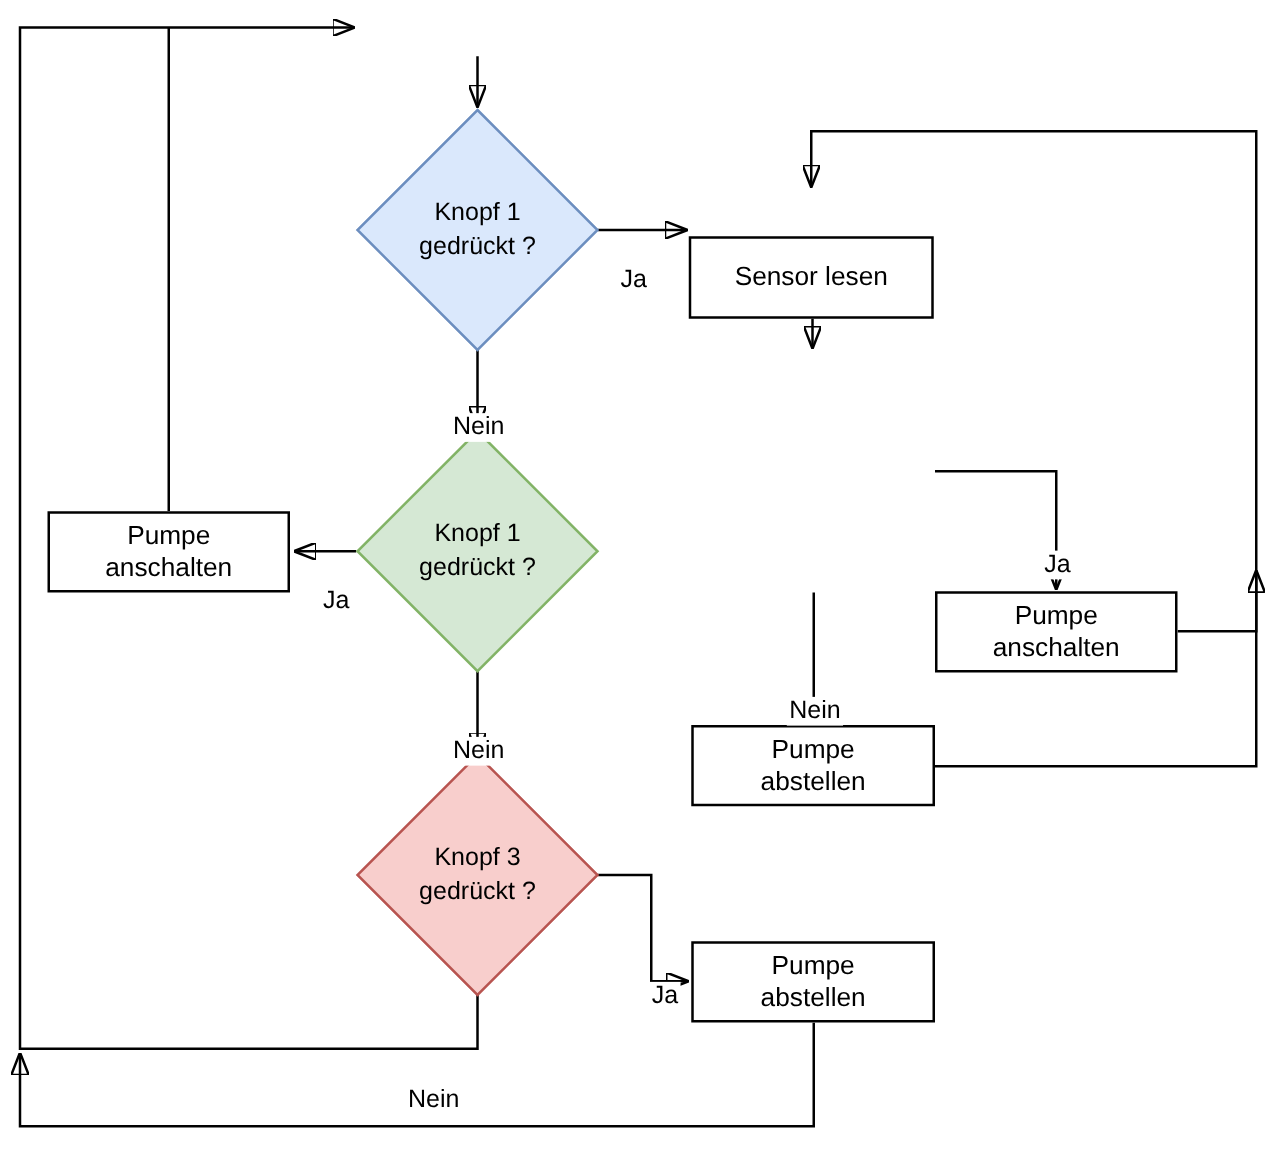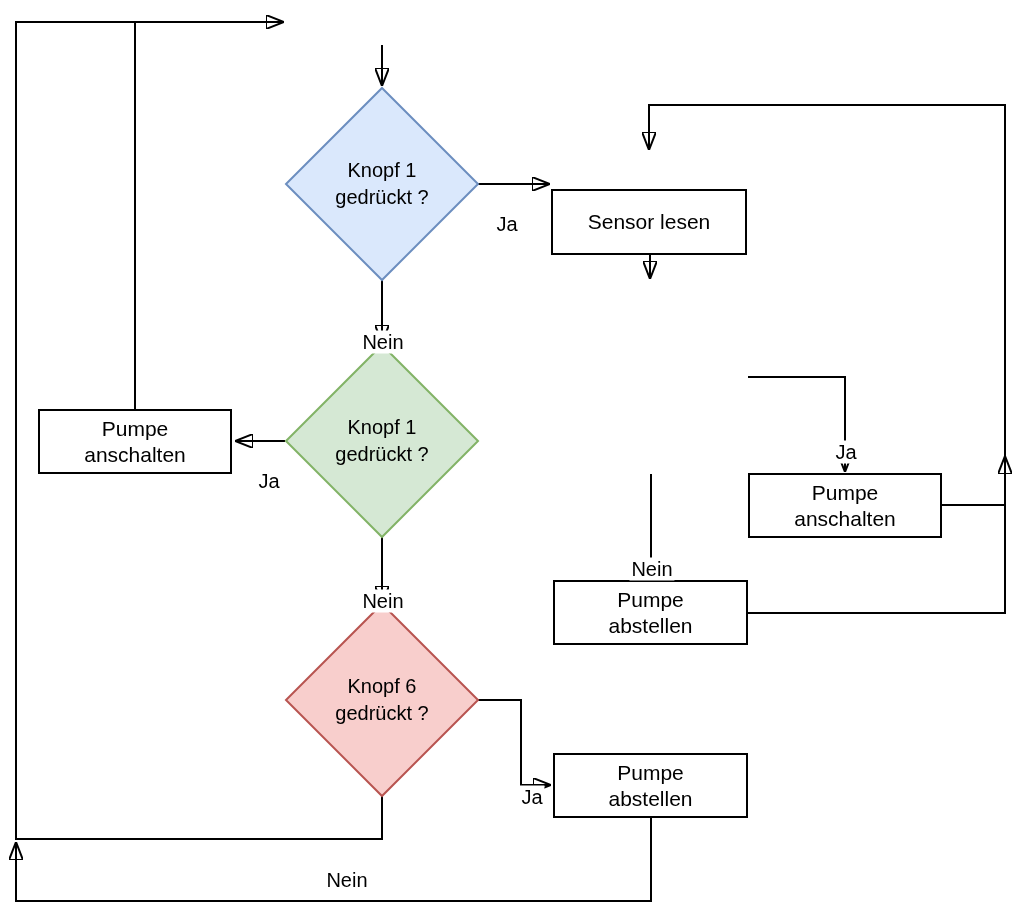--- a/index.html
+++ b/index.html
@@ -81,21 +81,21 @@
       <polygon points="98,2 194,98 98,194 2,98" stroke-width="2" fill="#d5e8d4" stroke="#82b366"></polygon>
     </svg>
     <div class="dtext">Knopf 1
 gedrückt ?</div>
   </div>
 
   <div class="diamond" style="left:284px;top:602px;">
     <svg width="196" height="196" viewBox="0 0 196 196">
       <polygon points="98,2 194,98 98,194 2,98" stroke-width="2" fill="#f8cecc" stroke="#b85450"></polygon>
     </svg>
-    <div class="dtext">Knopf 6
+    <div class="dtext">Knopf 3
 gedrückt ?</div>
   </div>
 
 
   <div class="node-box" style="left:551px;top:151px;width:196px;height:66px;margin-top:38px;">
     <span>Sensor lesen</span>
   </div>
 
   <div class="node-box" style="left:38px;top:409px;width:194px;height:65px;">
     <span>Pumpe

